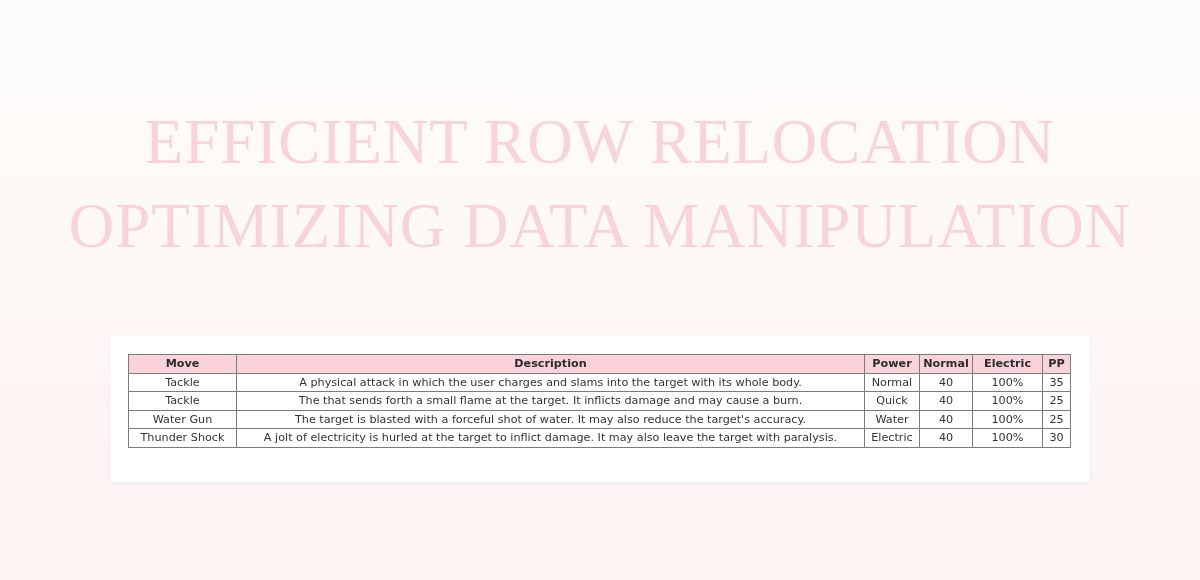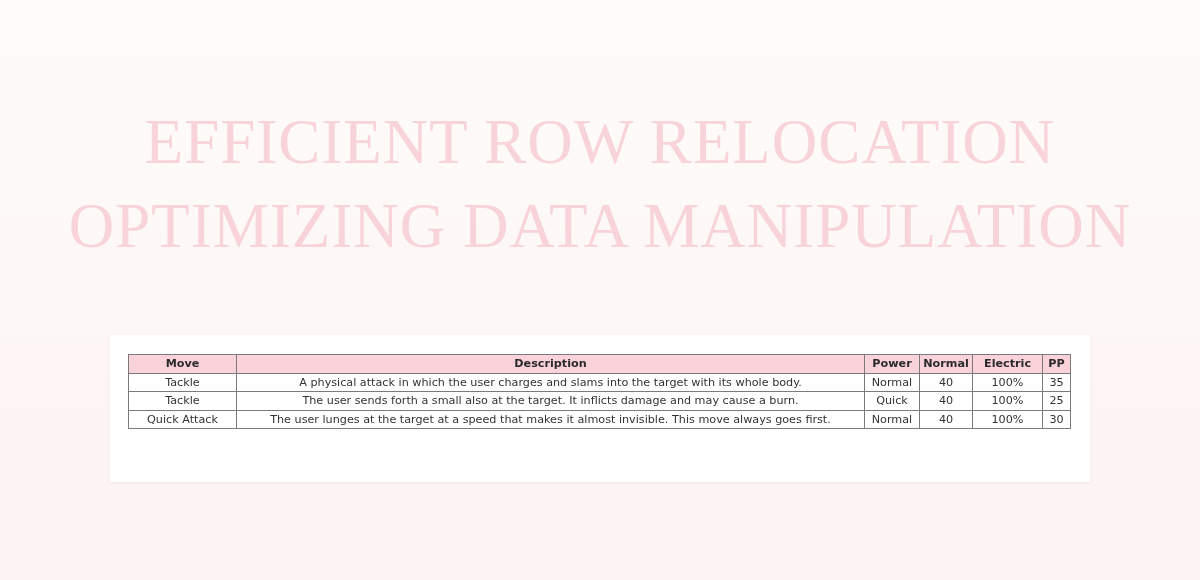--- a/index.html
+++ b/index.html
@@ -122,29 +122,37 @@
       <tr>
         <td>Tackle</td>
         <td>A physical attack in which the user charges and slams into the target with its whole body.</td>
         <td>Normal</td>
         <td>40</td>
         <td>100%</td>
         <td>35</td>
       </tr>
       <tr>
         <td>Tackle</td>
-        <td>The user sends forth a small also at the target. It inflicts damage and may cause a burn.</td>
+        <td>The that sends forth a small flame at the target. It inflicts damage and may cause a burn.</td>
         <td>Quick</td>
         <td>40</td>
         <td>100%</td>
         <td>25</td>
       </tr>
       <tr>
-        <td>Quick Attack</td>
-        <td>The user lunges at the target at a speed that makes it almost invisible. This move always goes first.</td>
-        <td>Normal</td>
+        <td>Water Gun</td>
+        <td>The target is blasted with a forceful shot of water. It may also reduce the target's accuracy.</td>
+        <td>Water</td>
+        <td>40</td>
+        <td>100%</td>
+        <td>25</td>
+      </tr>
+      <tr>
+        <td>Thunder Shock</td>
+        <td>A jolt of electricity is hurled at the target to inflict damage. It may also leave the target with paralysis.</td>
+        <td>Electric</td>
         <td>40</td>
         <td>100%</td>
         <td>30</td>
       </tr>
     </tbody>
   </table>
 </div>
 
 </body></html>

